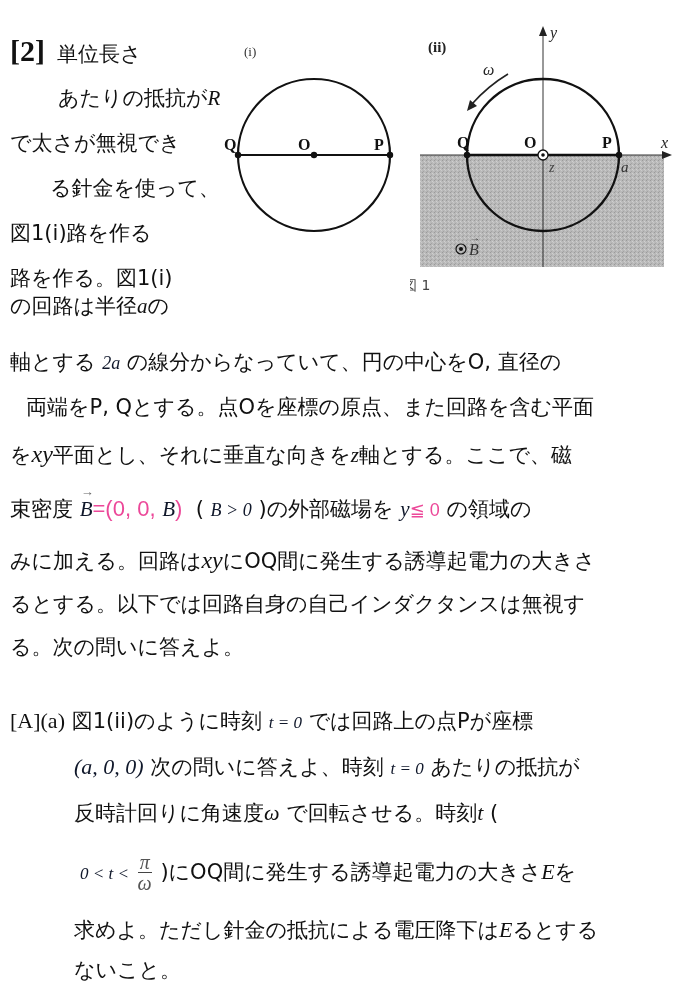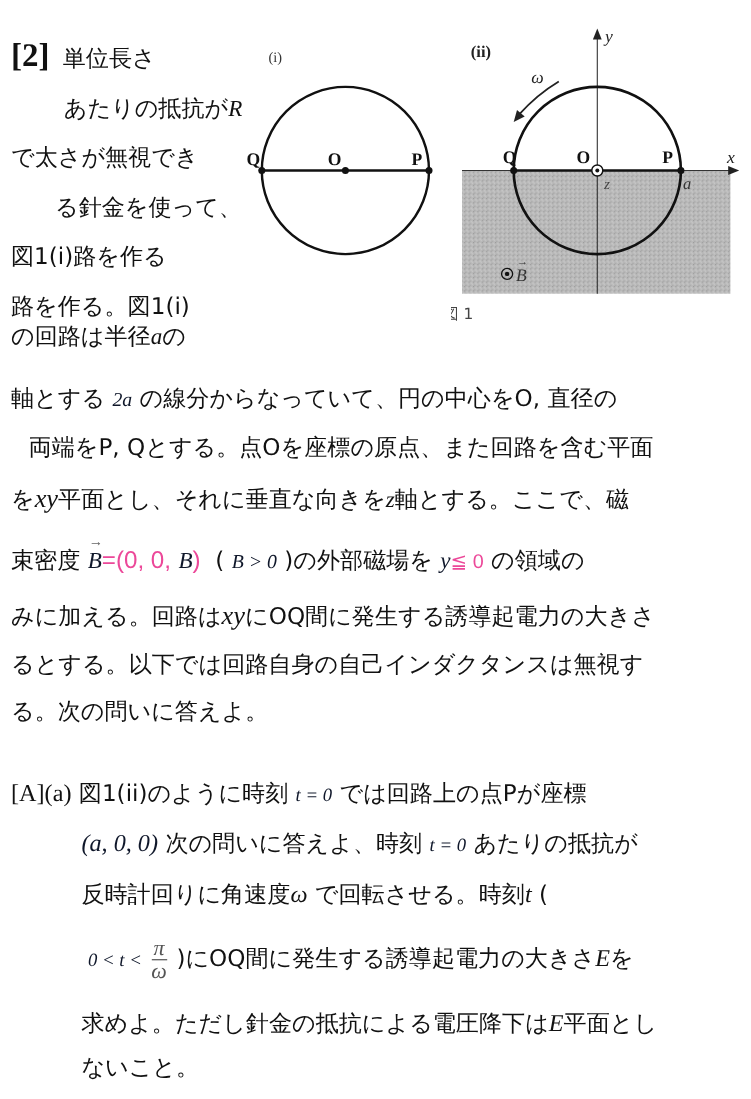--- a/index.html
+++ b/index.html
@@ -139,15 +139,15 @@
 </div>
 <div class="line indent" style="top:852px; left:80px;">
   <span class="mathgray" style="font-size:17px;">0 &lt; t &lt;</span>
   <span class="frac">
     <span class="num">π</span>
     <span class="den">ω</span>
   </span>
   <span>)にOQ間に発生する誘導起電力の大きさ</span><span class="serif it" style="font-size:22px;">E</span><span>を</span>
 </div>
 <div class="line indent" style="top:919px;">
-  <span>求めよ。ただし針金の抵抗による電圧降下は</span><span class="serif it" style="font-size:22px;">E</span><span>平面とし</span>
+  <span>求めよ。ただし針金の抵抗による電圧降下は</span><span class="serif it" style="font-size:22px;">E</span><span>るとする</span>
 </div>
 <div class="line indent" style="top:960px;"><span>ないこと。</span></div>
 
 </body></html>

